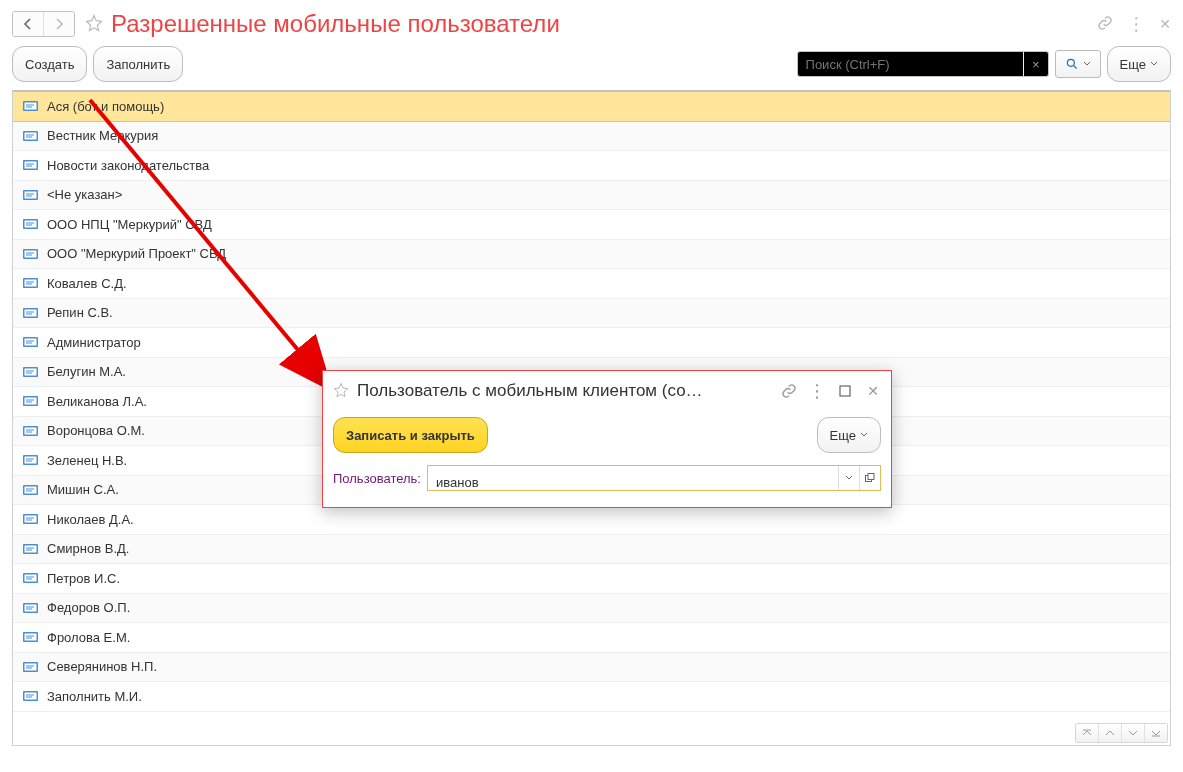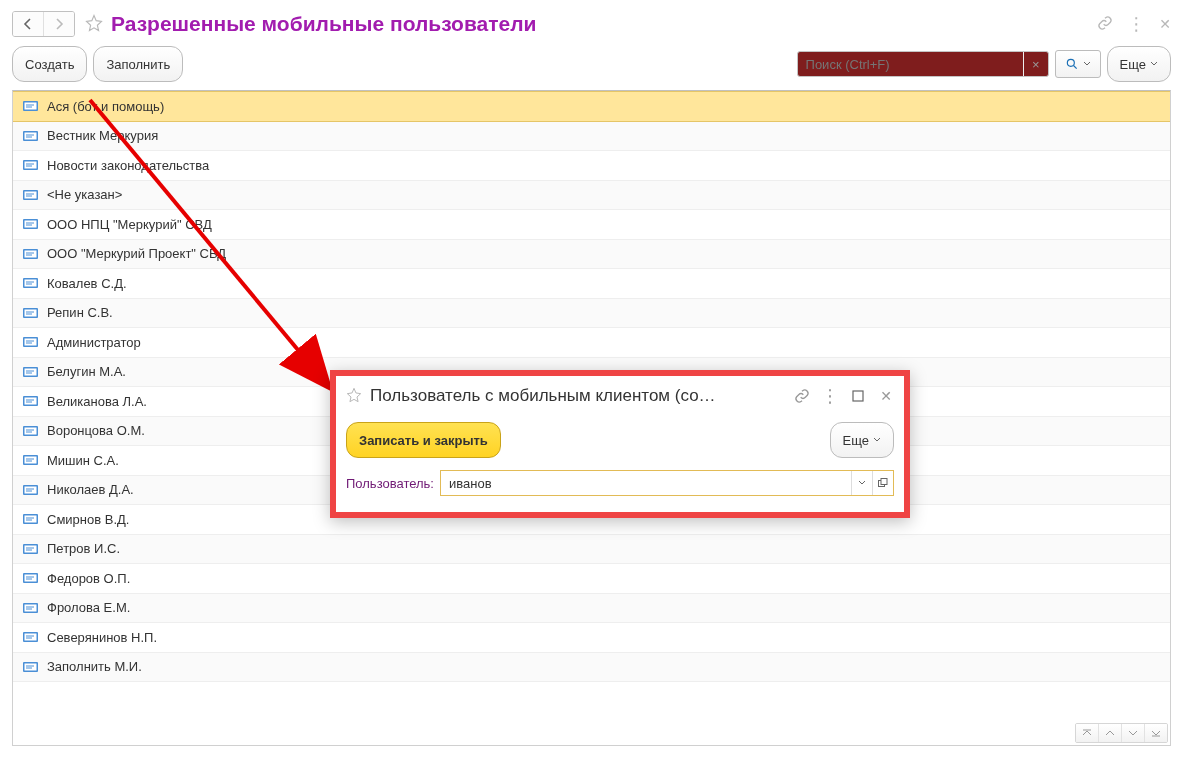--- a/index.html
+++ b/index.html
@@ -3,53 +3,53 @@
 <meta charset="utf-8">
 <style>
 html,body{margin:0;padding:0;font-family:Arial,sans-serif;font-size:13px;color:#333;background:#fff}
 .window{width:1183px;height:772px;box-sizing:border-box;padding:10px 12px;position:relative}
 .titlebar{display:flex;align-items:center;height:28px;margin-bottom:8px}
 .nav-group{display:flex;border:1px solid #c0c0c0;border-radius:3px;overflow:hidden;margin-right:10px}
 .nav-btn{width:30px;height:24px;display:flex;align-items:center;justify-content:center;background:#fcfcfc;cursor:pointer}
 .nav-btn:first-child{border-right:1px solid #e0e0e0}
 .nav-btn svg{width:12px;height:12px}
 .star{margin-right:8px;color:#b8b8b8}
-.title{font-size:21px;font-weight:bold;color:#a21caf}
+.title{font-size:24px;font-weight:normal;color:#ef4444}
 .title-right{margin-left:auto;display:flex;align-items:center;gap:14px;color:#b8b8b8}
 .toolbar{display:flex;align-items:center;margin-bottom:8px}
 .btn{border:1px solid #bcbcbc;border-radius:12px;background:linear-gradient(#fff,#f2f2f2);padding:4px 12px;font-size:13px;cursor:pointer;height:26px;display:flex;align-items:center}
 .btn+.btn{margin-left:6px}
 .spacer{flex:1}
-.search{display:flex;align-items:center;border:1px solid #c4c4c4;border-radius:3px;height:24px;width:250px;background:#7f1d1d}
+.search{display:flex;align-items:center;border:1px solid #c4c4c4;border-radius:3px;height:24px;width:250px;background:#000000}
 .search input{flex:1;border:none;outline:none;padding:0 8px;font-size:13px;color:#999;background:transparent}
 .search .clear{padding:0 8px;color:#999;cursor:pointer;border-left:1px solid #eee;height:100%;display:flex;align-items:center}
 .search-btn{margin-left:6px;border:1px solid #bcbcbc;border-radius:3px;height:26px;width:44px;display:flex;align-items:center;justify-content:center;background:linear-gradient(#fff,#f2f2f2);cursor:pointer}
 .more-btn{margin-left:6px}
 .list{border:1px solid #d0d0d0;border-top:1px solid #c0c0c0;height:654px;overflow:hidden;position:relative}
 .row{height:28.5px;display:flex;align-items:center;padding-left:10px;border-bottom:1px solid #eee;font-size:13px;color:#333}
 .row:nth-child(even){background:#fafafa}
 .row.selected{background:#ffe69b;border-top:1px solid #e5c567;border-bottom:1px solid #e5c567}
 .row .ico{width:16px;height:12px;margin-right:8px;flex-shrink:0}
 .ico svg{display:block}
 .footer-nav{position:absolute;right:2px;bottom:2px;display:flex;border:1px solid #d6d6d6;border-radius:2px;overflow:hidden}
 .footer-nav div{width:22px;height:18px;display:flex;align-items:center;justify-content:center;background:linear-gradient(#fff,#f2f2f2);border-left:1px solid #e2e2e2;cursor:pointer}
 .footer-nav div:first-child{border-left:none}
 .footer-nav svg{width:10px;height:10px;fill:#999}
-.dialog{position:absolute;left:330px;top:370px;width:568px;background:#fff;border:6px solid #ef4444;box-shadow:0 4px 16px rgba(0,0,0,0.25);z-index:10}
+.dialog{position:absolute;left:322px;top:370px;width:568px;background:#fff;border:1px solid #ef4444;box-shadow:0 4px 16px rgba(0,0,0,0.25);z-index:10}
 .dialog-title{display:flex;align-items:center;padding:8px 10px;height:24px}
 .dialog-title .star{margin-right:8px}
 .dialog-title .dt-text{font-size:17px;color:#333;white-space:nowrap;overflow:hidden;text-overflow:ellipsis}
 .dialog-title .dt-right{margin-left:auto;display:flex;align-items:center;gap:12px;color:#999}
 .dt-right span,.dt-right div{cursor:pointer;display:flex;align-items:center;justify-content:center;width:16px;height:16px}
 .dialog-toolbar{display:flex;align-items:flex-start;padding:6px 10px}
 .btn-primary{border:1px solid #c9a319;background:linear-gradient(#ffe252,#ffd324);color:#333;font-weight:bold}
 .dialog-body{padding:6px 10px 16px 10px}
 .field-row{display:flex;align-items:center}
 .field-label{margin-right:6px;font-size:13px;color:#701a75}
-.field-input{flex:1;display:flex;align-items:center;border:1px solid #e2bb56;background:#fff;height:24px}
+.field-input{flex:1;display:flex;align-items:flex-end;border:1px solid #e2bb56;background:#fff;height:24px}
 .field-input input{flex:1;border:none;outline:none;padding:0 8px;font-size:13px;color:#333;background:transparent}
 .field-btn{width:20px;height:100%;border-left:1px solid #ddd;display:flex;align-items:center;justify-content:center;cursor:pointer;color:#666}
 .arrow-annotation{position:absolute;left:80px;top:90px;z-index:5;pointer-events:none}
 .icon-link{width:16px;height:16px}
 .dots{font-size:18px;line-height:10px}
 .x-close{font-size:14px}
 .caret{margin-left:4px}
 </style>
 </head>
 <body>
@@ -237,20 +237,31 @@
       <div class="row">
         <span class="ico">
           <svg width="16" height="12" viewBox="0 0 16 12">
             <rect x="0" y="1" width="15" height="10" rx="1" fill="#4a8fd6"></rect>
             <rect x="1.5" y="2.5" width="12" height="7" fill="#fff"></rect>
             <line x1="3" y1="5" x2="11" y2="5" stroke="#4a8fd6"></line>
             <line x1="3" y1="7" x2="9" y2="7" stroke="#4a8fd6"></line>
           </svg>
         </span>
         <span>Воронцова О.М.</span>
+      </div>
+      <div class="row">
+        <span class="ico">
+          <svg width="16" height="12" viewBox="0 0 16 12">
+            <rect x="0" y="1" width="15" height="10" rx="1" fill="#4a8fd6"></rect>
+            <rect x="1.5" y="2.5" width="12" height="7" fill="#fff"></rect>
+            <line x1="3" y1="5" x2="11" y2="5" stroke="#4a8fd6"></line>
+            <line x1="3" y1="7" x2="9" y2="7" stroke="#4a8fd6"></line>
+          </svg>
+        </span>
+        <span>Зеленец Н.В.</span>
       </div>
       <div class="row">
         <span class="ico">
           <svg width="16" height="12" viewBox="0 0 16 12">
             <rect x="0" y="1" width="15" height="10" rx="1" fill="#4a8fd6"></rect>
             <rect x="1.5" y="2.5" width="12" height="7" fill="#fff"></rect>
             <line x1="3" y1="5" x2="11" y2="5" stroke="#4a8fd6"></line>
             <line x1="3" y1="7" x2="9" y2="7" stroke="#4a8fd6"></line>
           </svg>
         </span>

